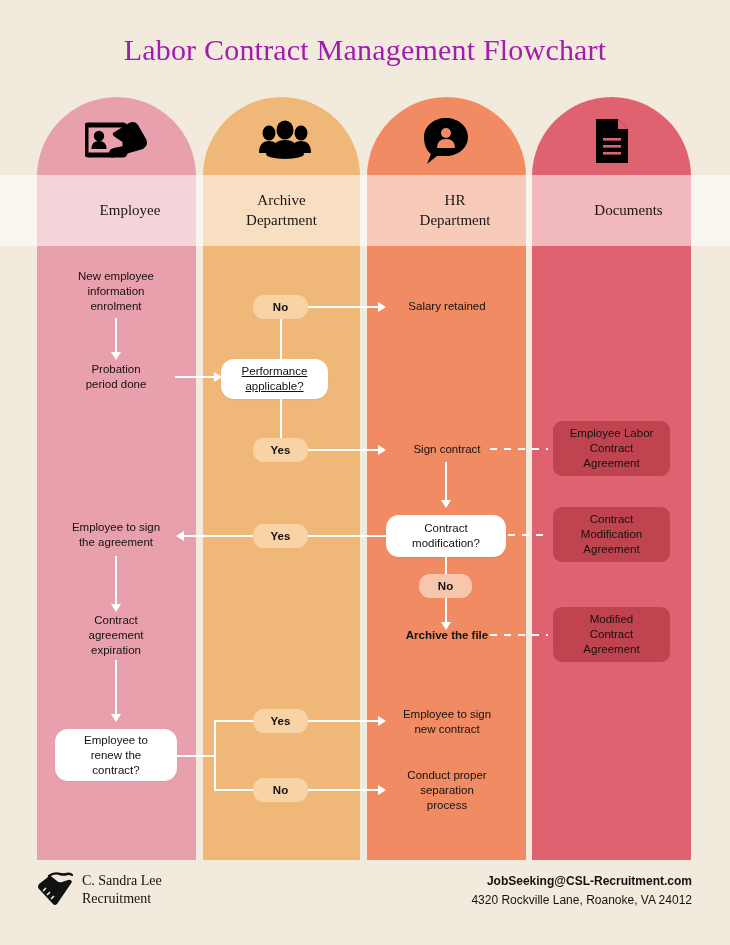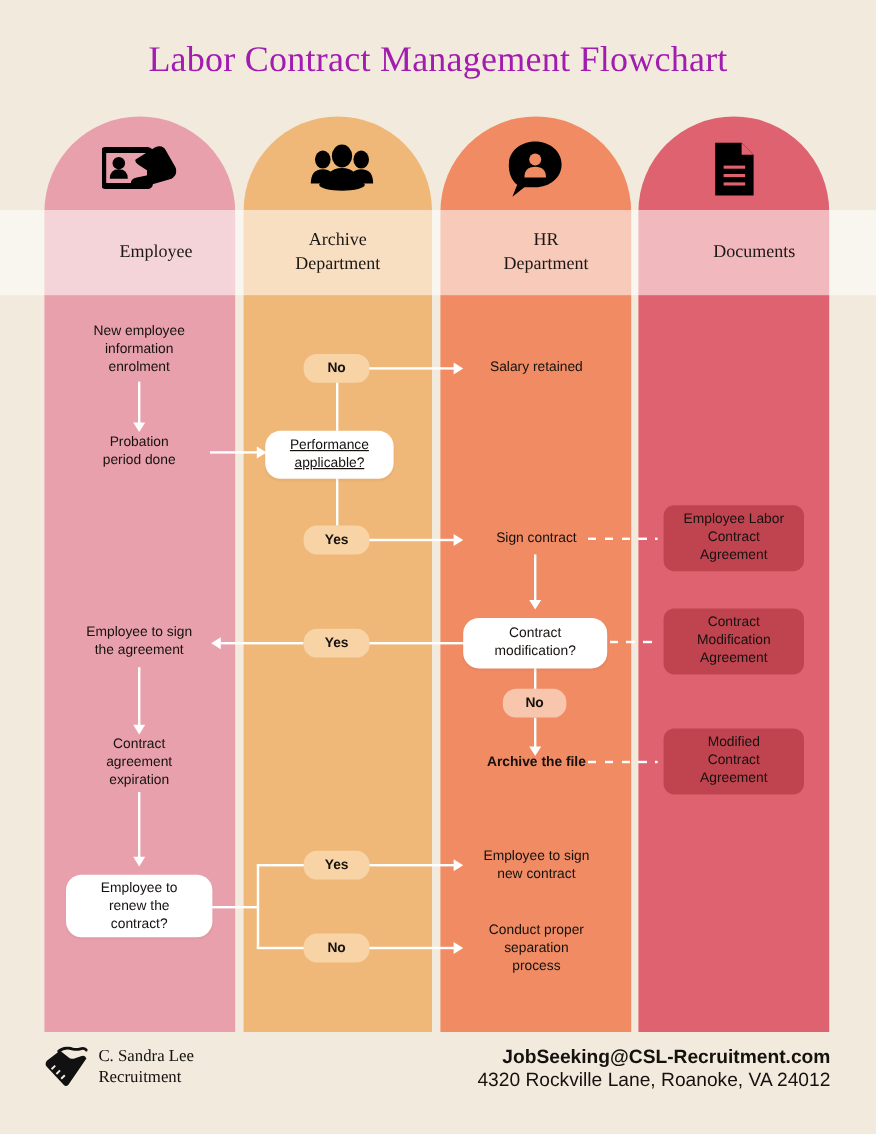--- a/index.html
+++ b/index.html
@@ -137,21 +137,21 @@
   
   .footer { position: absolute; left: 0; top: 866px; width: 730px; height: 79px; }
   .brand { position: absolute; left: 37px; top: 6px; display: flex; align-items: flex-start; gap: 9px; }
   .brand-text {
     font-family: "Liberation Serif", serif;
     font-size: 14px; line-height: 18px; color: #15110F;
   }
   .contact {
     position: absolute; right: 38px; top: 6px;
     text-align: right;
-    font-size: 16px; line-height: 19px; color: #15110F;
+    font-size: 12px; line-height: 19px; color: #15110F;
   }
   .contact .email { font-weight: bold; }
 </style>
 </head>
 <body>
 
 <div class="title">Labor Contract Management Flowchart</div>
 
 <div class="lanes">
   <div class="lane lane-1"></div>

